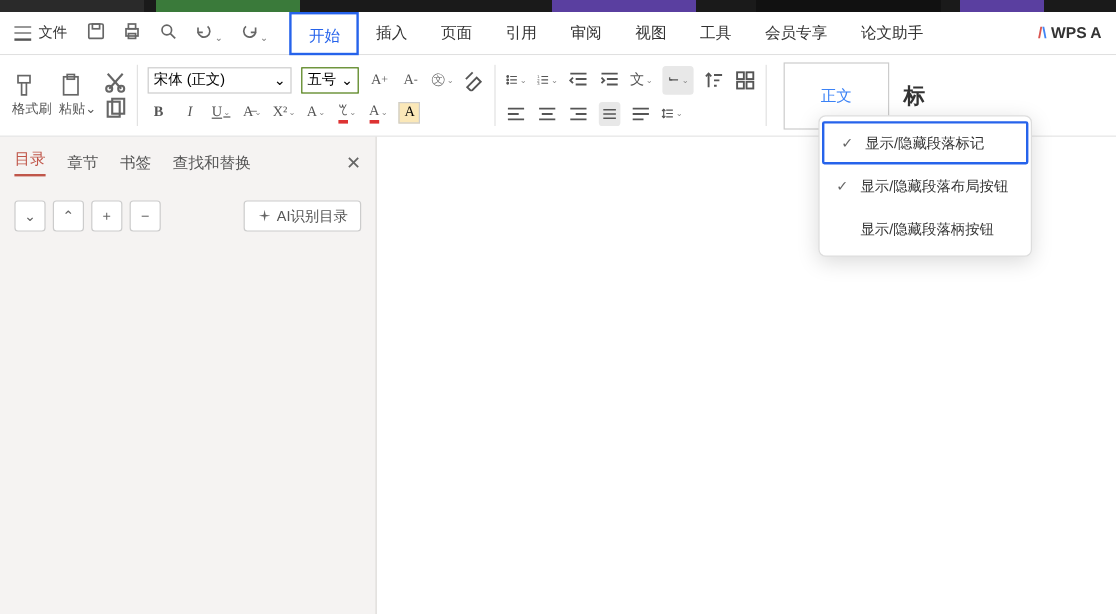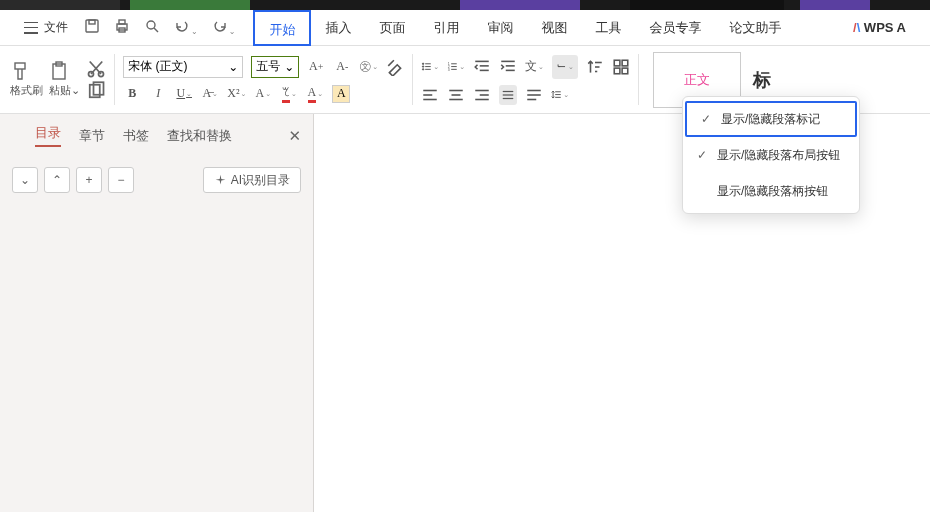--- a/index.html
+++ b/index.html
@@ -1,21 +1,21 @@
 <!DOCTYPE html>
 <html><head>
 <meta charset="utf-8">
 <style>
   * { box-sizing: border-box; margin: 0; padding: 0; }
   body { font-family: "Microsoft YaHei", sans-serif; font-size: 12px; background: #fff; width: 930px; height: 512px; overflow: hidden; position: relative; }
   
   .top-dark-bar { height: 10px; background: #1a1a1a; position: relative; }
   .dark-strip { position: absolute; top: 0; height: 10px; background: #2a2a2a; }
   
-  .menu-bar { display: flex; align-items: center; height: 36px; background: #fff; border-bottom: 1px solid #e0e0e0; padding: 0 24px; }
+  .menu-bar { display: flex; align-items: center; height: 36px; background: #fff; border-bottom: 1px solid #e0e0e0; padding: 0 12px; }
   .hamburger-icon { width: 14px; height: 12px; margin-right: 6px; display: inline-flex; flex-direction: column; justify-content: space-between; }
   .hamburger-icon span { height: 1.5px; background: #555; }
   .file-label { margin-right: 16px; color: #333; }
   .qat { display: flex; gap: 14px; align-items: center; margin-right: 18px; }
   .qat svg, .qat .ico { width: 16px; height: 16px; color: #666; }
   .dd-cue { font-size: 8px; color: #888; margin-left: 1px; }
   
   .tabs { display: flex; align-items: center; gap: 0; text-align: center; }
   .tab { padding: 0 14px; height: 36px; line-height: 36px; color: #333; cursor: pointer; font-size: 13px; }
   .tab.active { border: 2px solid #2663eb; color: #2663eb; font-weight: 500; }
@@ -35,25 +35,25 @@
   
   .font-select { width: 120px; height: 22px; border: 1px solid #ccc; font-size: 12px; padding: 0 4px; display: flex; align-items: center; justify-content: space-between; background: #fff; }
   .size-select { width: 48px; height: 22px; border: 1px solid #4d7c0f; font-size: 12px; padding: 0 4px; display: flex; align-items: center; justify-content: space-between; background: #fff; }
   
   .ico-btn { display: inline-flex; align-items: center; justify-content: center; min-width: 18px; height: 20px; color: #555; position: relative; }
   .ico-btn .dd { font-size: 7px; color: #888; margin-left: 1px; }
   .char-box { display: inline-flex; width: 18px; height: 18px; border: 1px solid #ccc; background: #fbe8b8; align-items: center; justify-content: center; font-size: 12px; font-family: serif; }
   
   .active-chip { background: #e8e8e8; border-radius: 3px; padding: 2px 4px; display: inline-flex; align-items: center; }
   
-  .style-box { width: 88px; height: 56px; border: 1px solid #ccc; display: flex; align-items: center; justify-content: center; font-size: 13px; color: #ec4899; margin-left: 6px; }
+  .style-box { width: 88px; height: 56px; border: 1px solid #ccc; display: flex; align-items: center; justify-content: center; font-size: 13px; color: #3b82f6; margin-left: 6px; }
   .title-style { font-size: 18px; font-weight: 600; color: #333; margin-left: 6px; }
   
   .side-panel { position: absolute; left: 0; top: 114px; width: 314px; height: 398px; background: #f5f3f2; border-right: 1px solid #d8d5d3; padding: 10px 12px; }
-  .side-tabs { display: flex; gap: 18px; align-items: center; font-size: 13px; color: #555; margin-left: 23px; }
+  .side-tabs { display: flex; gap: 18px; align-items: center; font-size: 13px; color: #555; }
   .side-tab.active { color: #c0564a; border-bottom: 2px solid #c0564a; padding-bottom: 3px; }
   .close-x { margin-left: auto; font-size: 15px; color: #666; cursor: pointer; }
   .side-controls { display: flex; align-items: center; gap: 6px; margin-top: 20px; }
   .sq-btn { width: 26px; height: 26px; border: 1px solid #ccc; border-radius: 3px; background: #fff; display: flex; align-items: center; justify-content: center; color: #666; font-size: 12px; cursor: pointer; }
   .ai-btn { margin-left: auto; height: 26px; padding: 0 10px; border: 1px solid #ccc; border-radius: 3px; background: #fff; display: flex; align-items: center; gap: 4px; font-size: 12px; color: #555; }
   
   .doc-area { position: absolute; left: 314px; top: 114px; right: 0; bottom: 0; background: #fff; }
   
   .dropdown-menu { position: absolute; left: 682px; top: 96px; width: 178px; background: #fff; border: 1px solid #ddd; border-radius: 6px; box-shadow: 0 4px 18px rgba(0,0,0,0.15); padding: 4px 0; z-index: 100; }
   .dd-item { height: 36px; display: flex; align-items: center; padding: 0 12px; gap: 8px; font-size: 12px; color: #333; cursor: pointer; }

